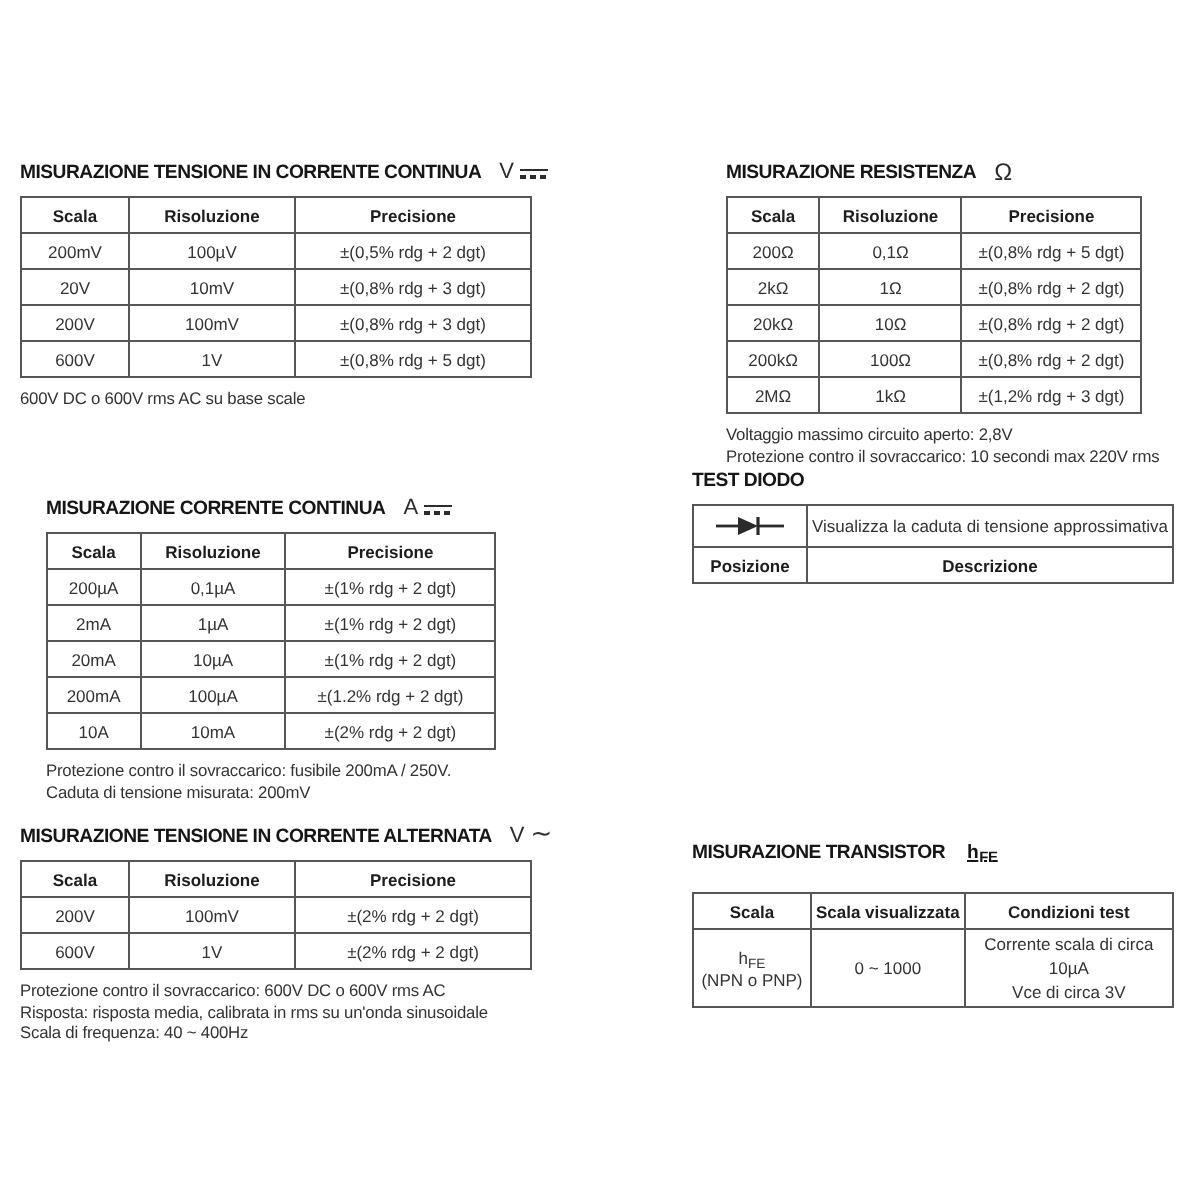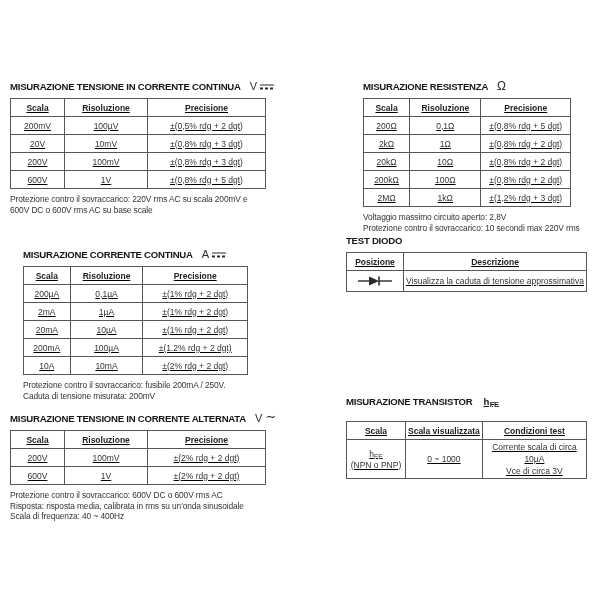--- a/index.html
+++ b/index.html
@@ -26,21 +26,21 @@
   .dcsym .solid { height: 1.5px; background: #2c2c2c; }
   .dcsym .dash  { height: 1.5px; background: repeating-linear-gradient(90deg, #2c2c2c 0 3px, transparent 3px 5px); }
   .acsym { font-size: 13px; line-height: 10px; transform: translateY(-1px); }
   .omega { font-size: 12px; }
   .hfe-main { font-weight: bold; font-size: 9.6px; color:#161616; }
   .hfe-sub  { font-weight: bold; font-size: 7.5px; color:#161616; position: relative; top: 2px; margin-left: 0.5px; }
   .title-gap { margin-left: 2px; text-decoration: underline; }
 
   table.spec {
     border-collapse: collapse; table-layout: fixed;
-    margin-top: 6px; border: 1.4px solid #4f4f4f; text-decoration: underline;
+    margin-top: 6px; border: 1.4px solid #4f4f4f;
   }
   .spec th, .spec td {
     border: 1px solid #565656;
     font-size: 8.5px; color: #333333;
     text-align: center; vertical-align: middle;
     padding: 0 2px; height: 17px; overflow: hidden; white-space: nowrap;
   }
   .spec th { font-weight: bold; color: #1d1d1d; }
 
   .notes { margin-top: 5px; font-size: 8.4px; color: #333333; line-height: 10.6px; letter-spacing: -0.1px; white-space: nowrap; }
@@ -101,21 +101,20 @@
       <td>±(0,8% rdg + 3 dgt)</td>
     </tr>
     <tr>
       <td>600V</td>
       <td>1V</td>
       <td>±(0,8% rdg + 5 dgt)</td>
     </tr>
   </tbody>
     </table>
   <div class="notes">
-    <div>Protezione contro il sovraccarico: 220V rms AC su scala 200mV e</div>
     <div>600V DC o 600V rms AC su base scale</div>
   </div>
 </section>
 
 <section class="sec" id="sec-dc-current" style="left:23px; top:248px; width:225px;">
   <div class="sec-title">
     <span>MISURAZIONE CORRENTE CONTINUA</span>
     <span class="unit">
       <span>A</span>
       <span class="dcsym">
@@ -262,39 +261,39 @@
   <div class="sec-title">
     <span>TEST DIODO</span>
   </div>
   <table class="spec dtable">
     <colgroup>
         <col style="width:58px">
         <col style="width:183px">
       </colgroup>
     <tbody>
         <tr>
-      <th>Posizione</th>
-      <th>Descrizione</th>
-    </tr>
-    <tr>
       <td>
         <svg class="diode-svg" width="34" height="12" viewBox="0 0 34 12">
           <line x1="0" y1="6" x2="11" y2="6" stroke="#2a2a2a" stroke-width="1.4"></line>
           <polygon points="11,1.5 11,10.5 21,6" fill="#2a2a2a"></polygon>
           <line x1="21" y1="1.5" x2="21" y2="10.5" stroke="#2a2a2a" stroke-width="1.6"></line>
           <line x1="21" y1="6" x2="34" y2="6" stroke="#2a2a2a" stroke-width="1.4"></line>
         </svg>
       </td>
       <td>Visualizza la caduta di tensione approssimativa</td>
     </tr>
-  </tbody>
-    </table>
-</section>
-
-<section class="sec" id="sec-transistor" style="left:346px; top:395px; width:241px;">
+    <tr>
+      <th>Posizione</th>
+      <th>Descrizione</th>
+    </tr>
+  </tbody>
+    </table>
+</section>
+
+<section class="sec" id="sec-transistor" style="left:346px; top:420px; width:241px;">
   <div class="sec-title">
     <span>MISURAZIONE TRANSISTOR</span>
     <span class="title-gap"><span class="hfe-main">h</span><span class="hfe-sub">FE</span></span>
   </div>
   <table class="spec ttable">
     <colgroup>
         <col style="width:63px">
         <col style="width:69px">
         <col style="width:109px">
       </colgroup>

